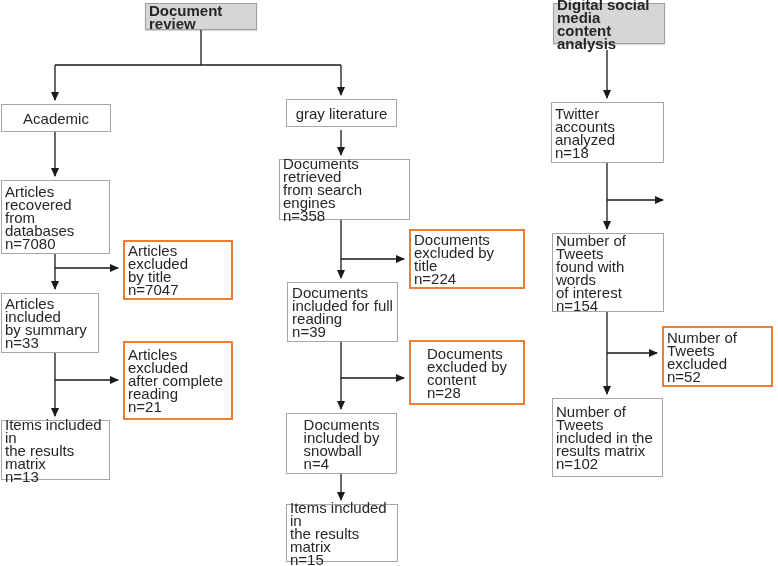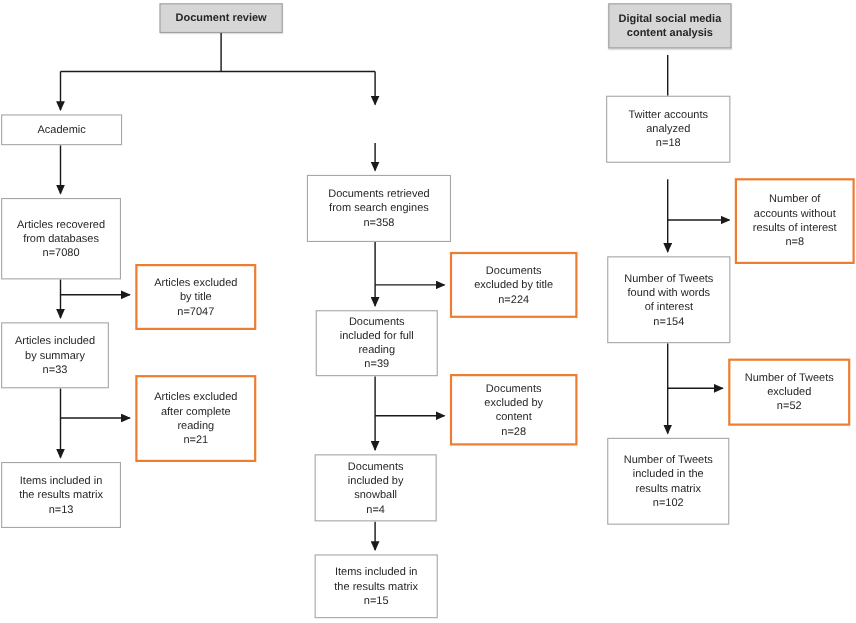--- a/index.html
+++ b/index.html
@@ -8,23 +8,22 @@
     width:778px;height:566px;
     background:#ffffff;
     font-family:"Liberation Sans", sans-serif;
     overflow:hidden;
   }
   .connectors{position:absolute;left:0;top:0;width:778px;height:566px;}
   .node{
     position:absolute;
     box-sizing:border-box;
     display:flex;align-items:center;justify-content:center;
-    text-align:center;
     white-space:pre-line;
-    font-size:10px;line-height:13px;color:#262626;
+    font-size:15px;line-height:13px;color:#262626;
     background:#ffffff;
     border:1.5px solid #a6a6a6;
     padding:2px 3px;
   }
   .node.header{
     background:#d6d6d6;
     border:1px solid #a0a0a0;
     font-weight:bold;
     box-shadow:0 1px 1px rgba(0,0,0,0.15);
   }
@@ -86,20 +85,21 @@
 by summary
 n=33</div>
   <div class="node orange" style="left:123px;top:341px;width:110px;height:79px">Articles excluded
 after complete
 reading
 n=21</div>
   <div class="node" style="left:1px;top:420px;width:109px;height:60px">Items included in
 the results matrix
 n=13</div>
 
+  <div class="node" style="left:286px;top:99px;width:111px;height:28px">gray literature</div>
   <div class="node" style="left:279px;top:159px;width:131px;height:61px">Documents retrieved
 from search engines
 n=358</div>
   <div class="node orange" style="left:409px;top:229px;width:116px;height:60px">Documents
 excluded by title
 n=224</div>
   <div class="node" style="left:287px;top:282px;width:111px;height:60px">Documents
 included for full
 reading
 n=39</div>
@@ -108,27 +108,23 @@
 content
 n=28</div>
   <div class="node" style="left:286px;top:413px;width:111px;height:61px">Documents
 included by
 snowball
 n=4</div>
   <div class="node" style="left:286px;top:504px;width:112px;height:58px">Items included in
 the results matrix
 n=15</div>
 
-  <div class="node" style="left:551px;top:87px;width:113px;height:61px">Twitter accounts
+  <div class="node" style="left:551px;top:102px;width:113px;height:61px">Twitter accounts
 analyzed
 n=18</div>
-  <div class="node orange" style="left:668px;top:162px;width:109px;height:78px">Number of
-accounts without
-results of interest
-n=8</div>
   <div class="node" style="left:552px;top:233px;width:112px;height:79px">Number of Tweets
 found with words
 of interest
 n=154</div>
   <div class="node orange" style="left:662px;top:326px;width:111px;height:61px">Number of Tweets
 excluded
 n=52</div>
   <div class="node" style="left:552px;top:398px;width:111px;height:79px">Number of Tweets
 included in the
 results matrix

